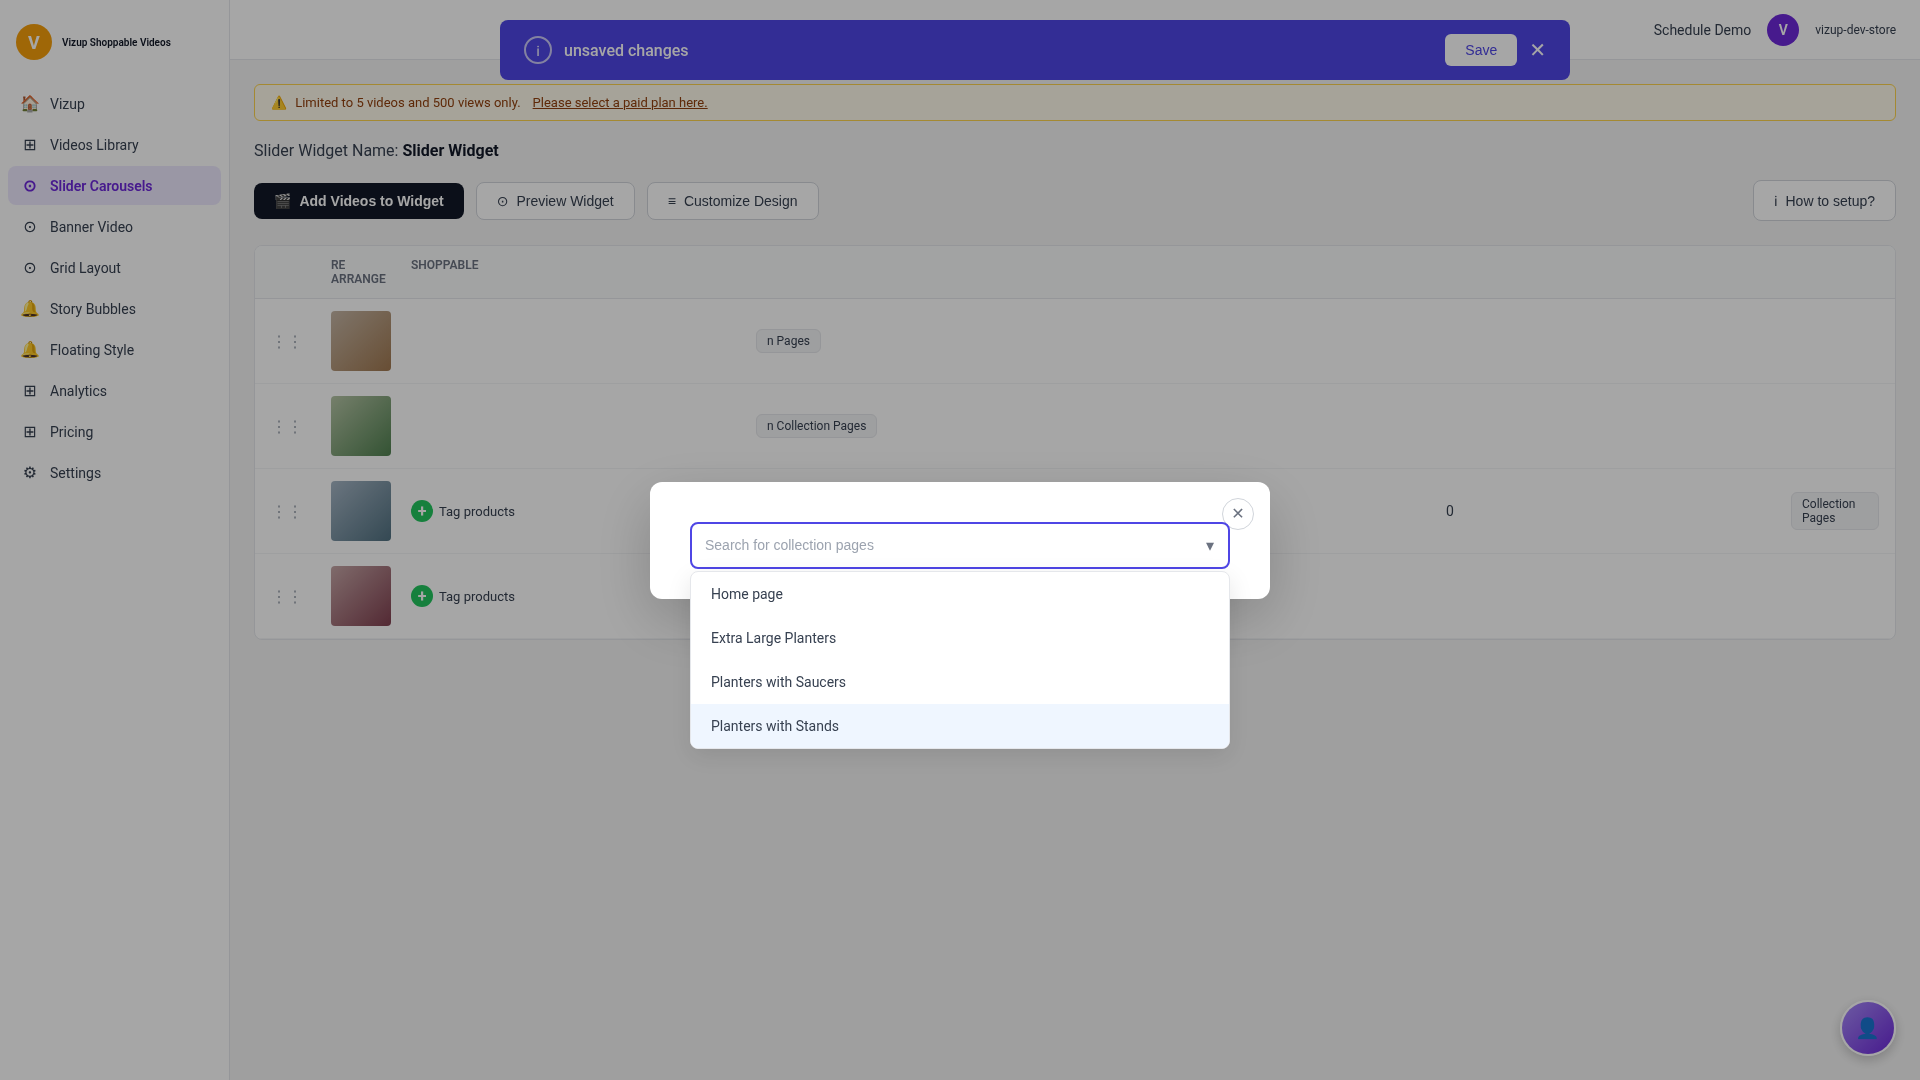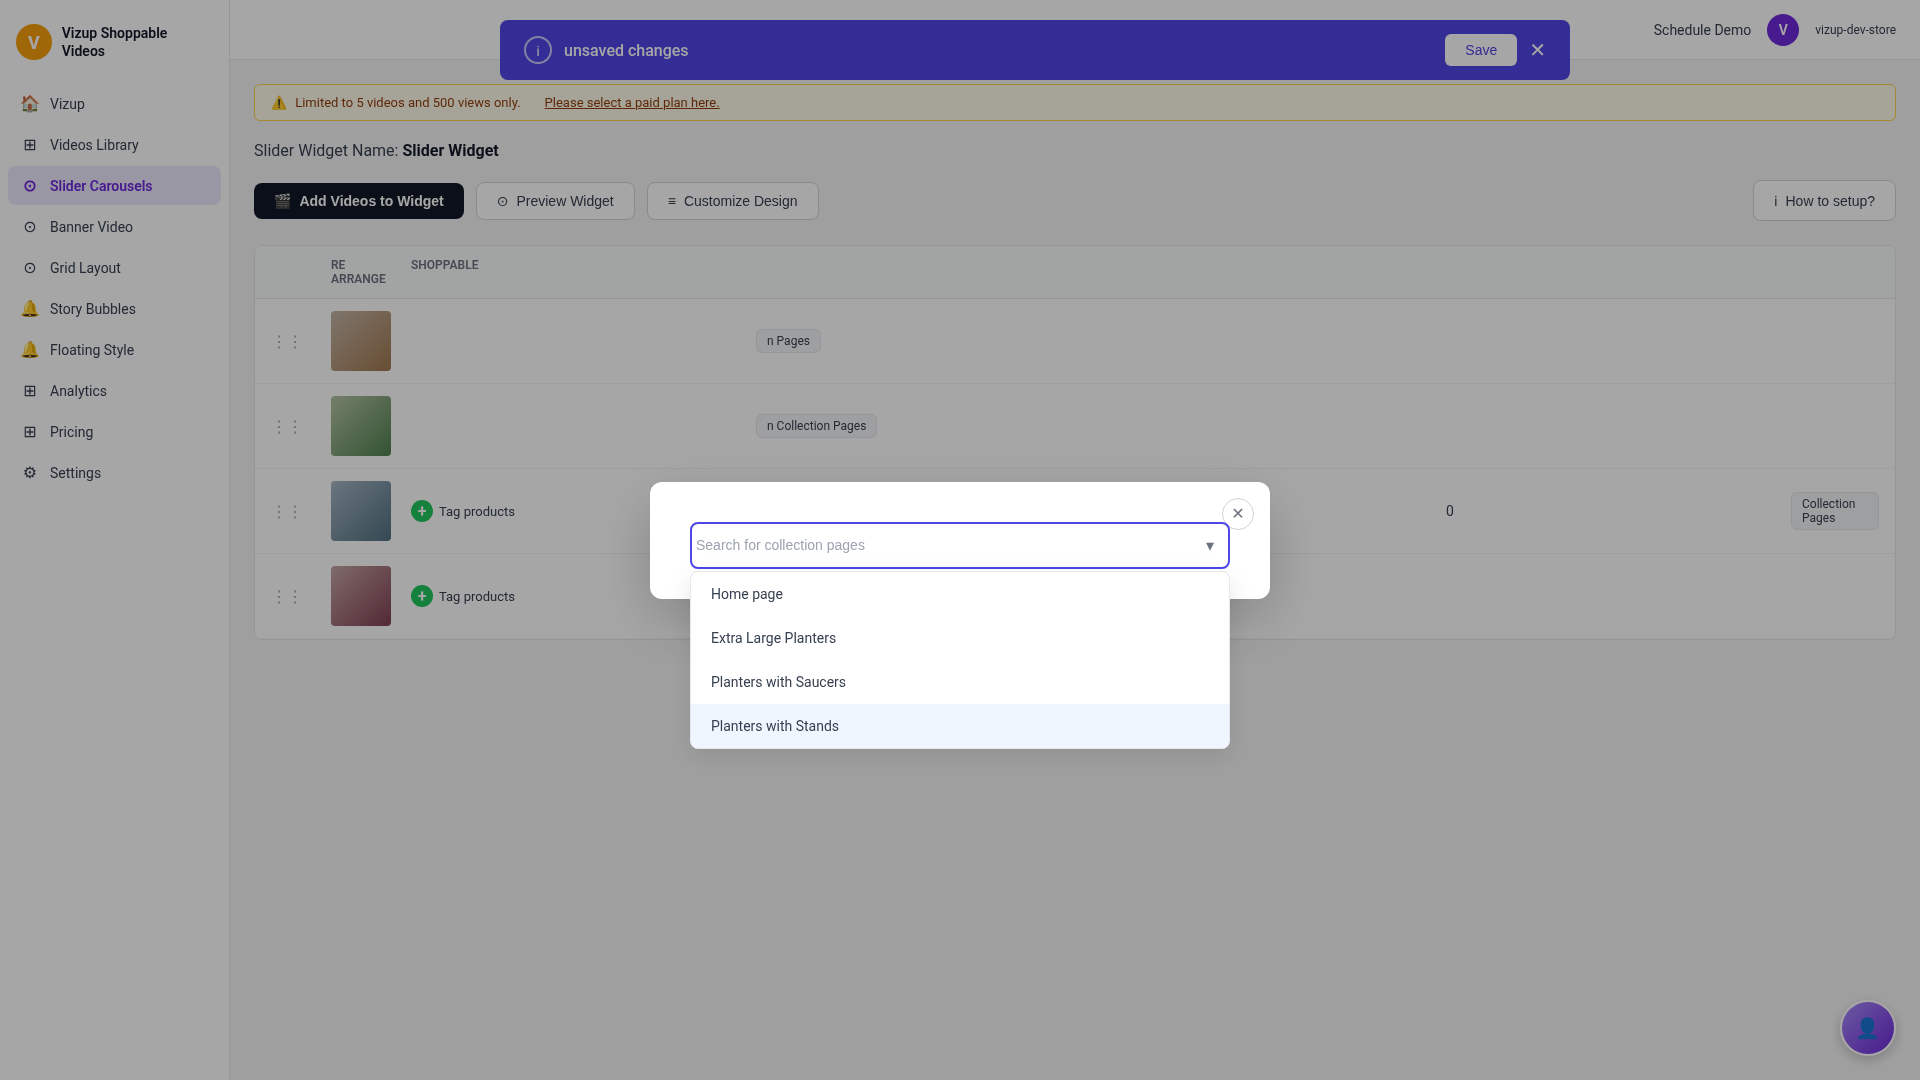--- a/index.html
+++ b/index.html
@@ -28,21 +28,21 @@
       background: #f59e0b;
       border-radius: 50%;
       display: flex;
       align-items: center;
       justify-content: center;
       color: white;
       font-weight: bold;
       font-size: 18px;
     }
     .sidebar-logo-text {
-      font-size: 14px;
+      font-size: 10px;
       font-weight: 600;
       color: #111827;
       line-height: 1.3;
     }
     .sidebar-nav {
       flex: 1;
       display: flex;
       flex-direction: column;
       gap: 2px;
       padding: 0 8px;
@@ -385,21 +385,21 @@
       display: flex;
       align-items: center;
       border: 2px solid #4f46e5;
       border-radius: 8px;
       overflow: visible;
     }
     .search-input {
       flex: 1;
       border: none;
       outline: none;
-      padding: 12px 4px;
+      padding: 12px 13px;
       font-size: 14px;
       color: #374151;
       background: transparent;
     }
     .search-input::placeholder { color: #9ca3af; }
     .search-chevron {
       padding: 12px 14px;
       color: #6b7280;
       font-size: 16px;
       cursor: pointer;
@@ -521,21 +521,21 @@
     <span class="topbar-schedule">Schedule Demo</span>
     <div class="topbar-user">V</div>
     <span class="topbar-store">vizup-dev-store</span>
   </div>
 
   <div class="page-content">
 
     <div class="warning-bar">
       <span>⚠️</span>
       <span>Limited to 5 videos and 500 views only.</span>
-      <a href="#" style="margin-left:16px;">Please select a paid plan here.</a>
+      <a href="#" style="margin-left:4px;">Please select a paid plan here.</a>
     </div>
 
     <div class="widget-name">
       <span>Slider Widget Name: </span>
       <strong>Slider Widget</strong>
     </div>
 
     <div class="action-buttons">
       <button class="btn-primary">
         <span>🎬</span>

